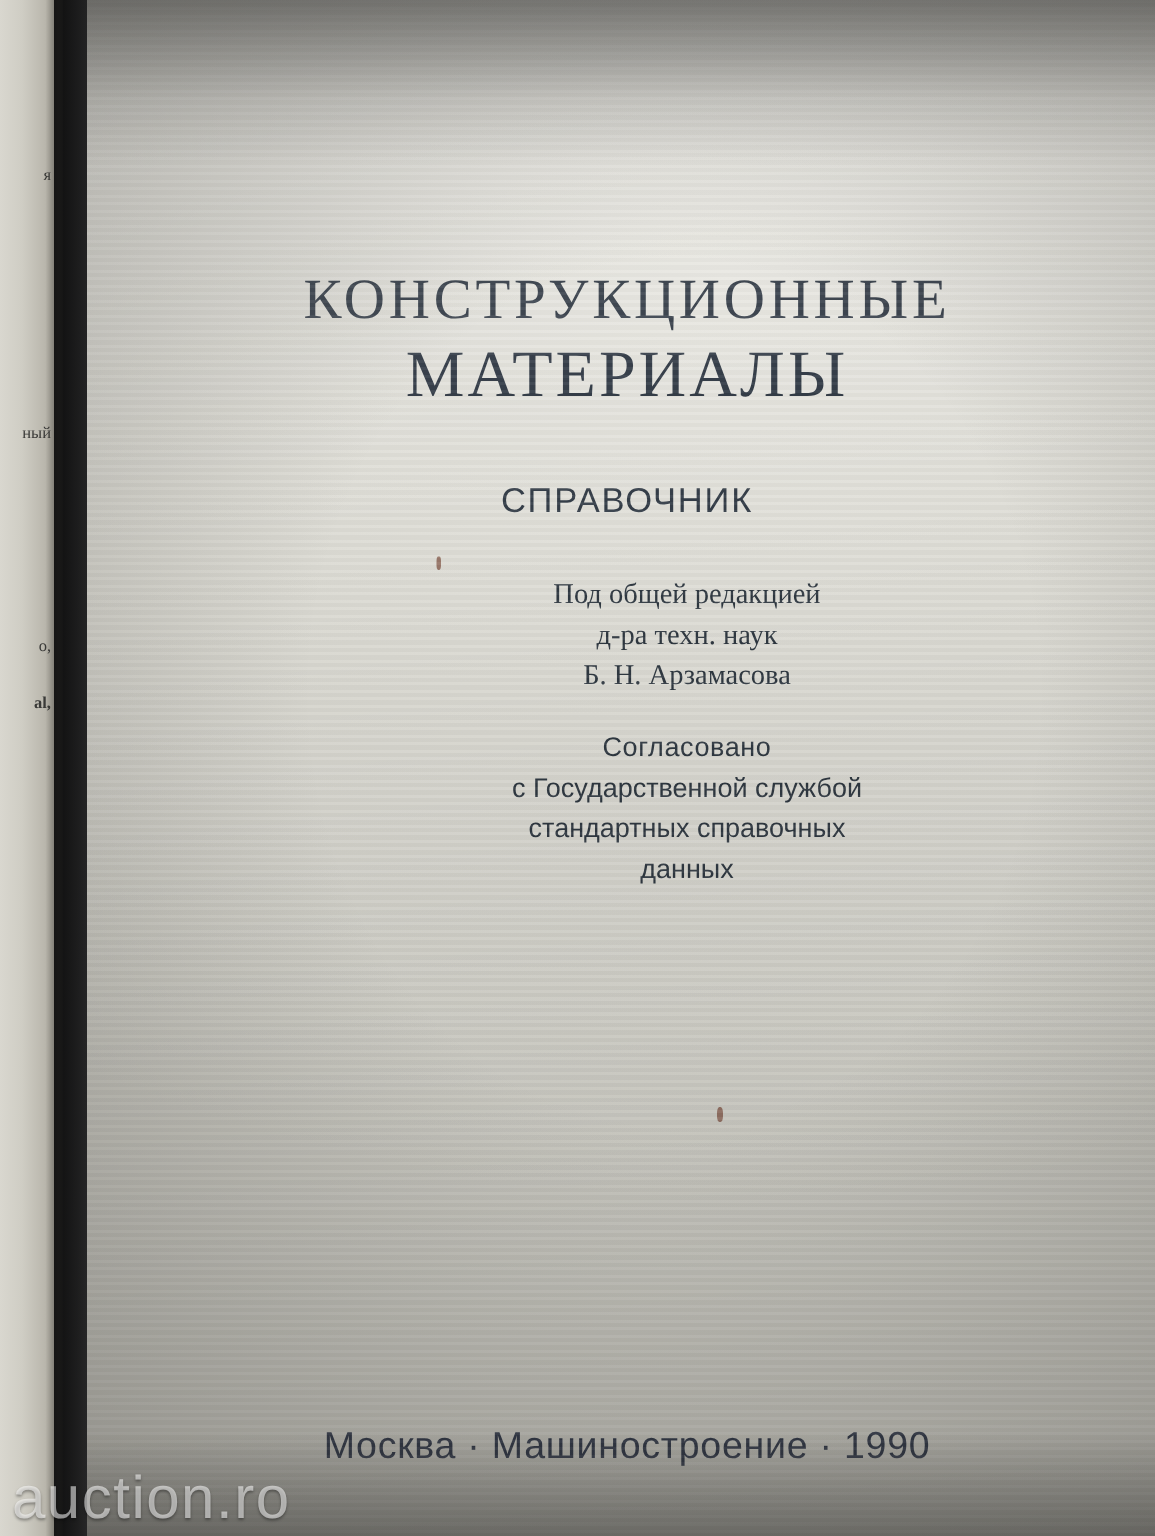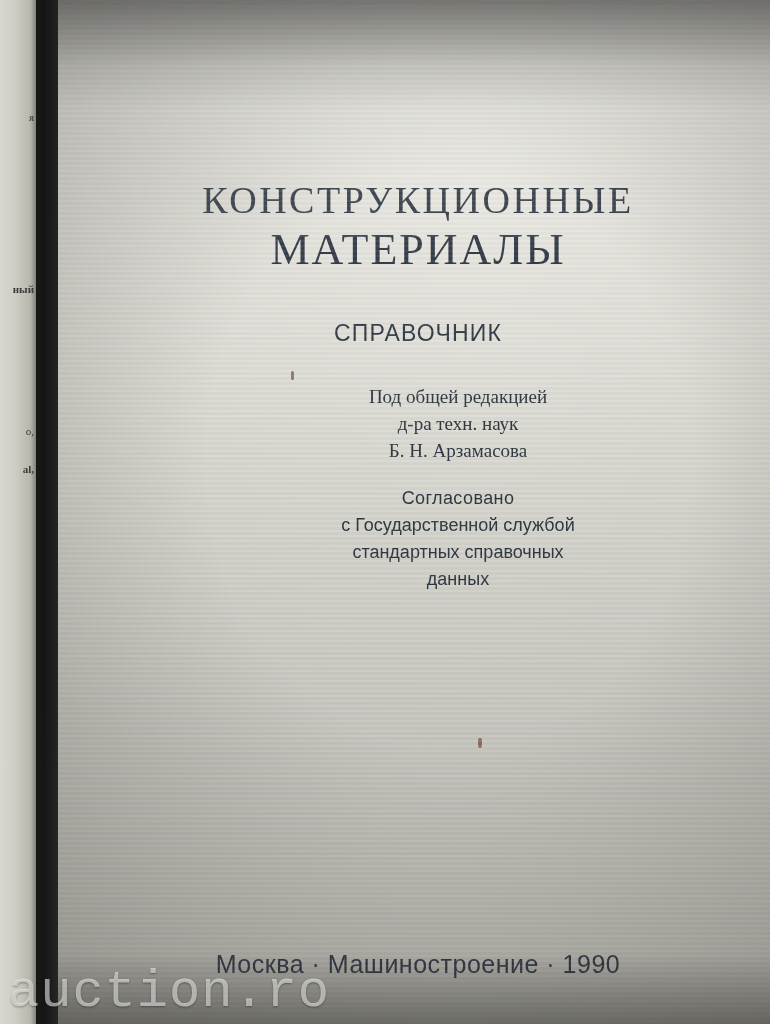--- a/index.html
+++ b/index.html
@@ -178,39 +178,39 @@
     opacity: 0.7;
   }
   .speck-a { left: 233px; top: 371px; width: 3px; height: 9px; }
   .speck-b { left: 420px; top: 738px; width: 4px; height: 10px; }
 
   
   .watermark {
     position: absolute;
     left: 8px;
     bottom: 2px;
-    font-family: Liberation Mono, monospace;
-    font-size: 52px;
+    font-family: Liberation Sans, sans-serif;
+    font-size: 40px;
     color: rgba(255,255,255,0.55);
     text-shadow: 0 1px 2px rgba(0,0,0,0.35);
     letter-spacing: 1px;
     pointer-events: none;
     white-space: nowrap;
   }
 </style>
 </head>
 <body>
 
 <div id="page">
 
   <div class="photo-bg"></div>
 
   <div class="left-page">
     <div class="left-page-text" style="top:110px;">я</div>
-    <div class="left-page-text" style="top:282px;font-weight:bold;">ный</div>
+    <div class="left-page-text" style="top:282px;">ный</div>
     <div class="left-page-text" style="top:424px;">ο,</div>
     <div class="left-page-text" style="top:462px;font-weight:bold;">al,</div>
   </div>
 
   <div class="gutter"></div>
 
   <div class="main-page">
 
     <div class="title-block">
       <div class="title-line-1">КОНСТРУКЦИОННЫЕ</div>

